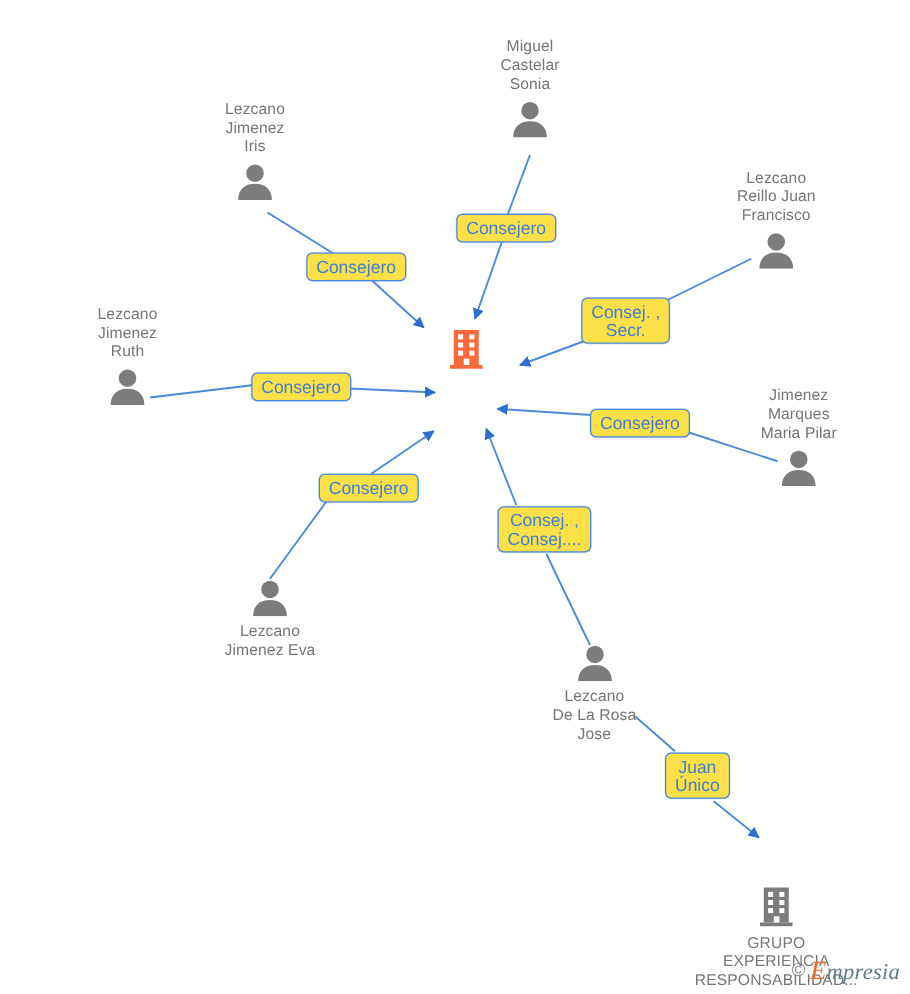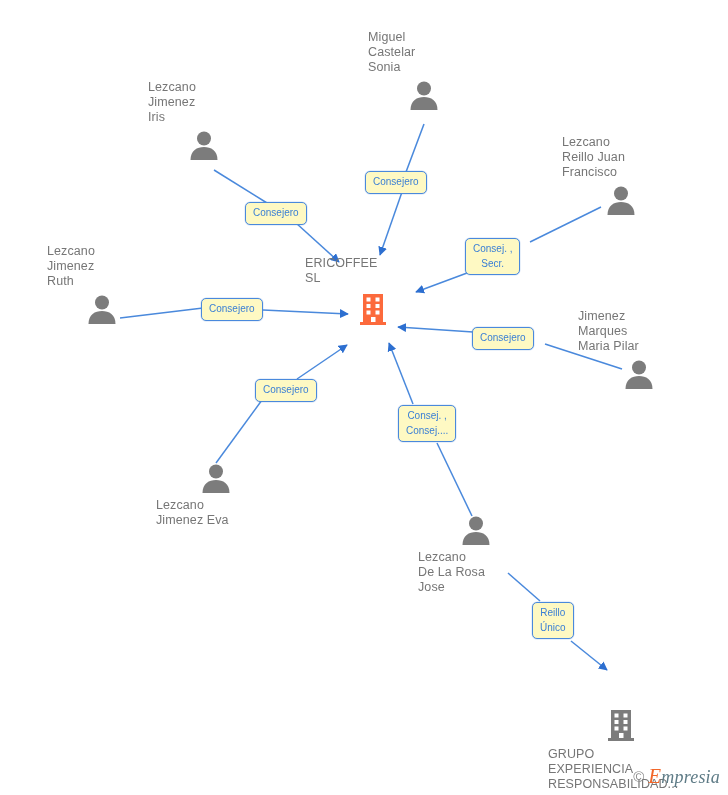--- a/index.html
+++ b/index.html
@@ -2,38 +2,38 @@
 <html><head>
 <meta charset="utf-8">
 <style>
   * { margin:0; padding:0; box-sizing:border-box; }
   html,body { width:728px; height:795px; background:#ffffff; overflow:hidden; }
   body { font-family:"Liberation Sans", sans-serif; position:relative; }
 
   #canvas { position:absolute; inset:0; width:728px; height:795px; }
   svg.edges { position:absolute; left:0; top:0; width:728px; height:795px; pointer-events:none; }
 
-  .node { position:absolute; text-align:left; }
+  .node { position:absolute; text-align:center; }
   .node-label {
     color:#767676;
     font-size:12.5px;
     line-height:15px;
     white-space:pre-line;
     letter-spacing:.1px;
   }
   .person-icon { display:block; margin:0 auto; }
   .company-icon { display:block; margin:0 auto; }
 
   .edge-label {
     position:absolute;
     border:1.4px solid #4a89dc;
-    background:#fef9c3;
+    background:#fde047;
     border-radius:5px;
     color:#3a7fd5;
-    font-size:10px;
+    font-size:14px;
     line-height:14.5px;
     text-align:center;
     padding:3px 7px;
     white-space:pre-line;
     box-shadow:0 0 0 .5px rgba(74,137,220,.25);
   }
 
   .watermark {
     position:absolute;
     right:8px; bottom:6px;
@@ -92,26 +92,24 @@
 
   <div class="edge-label" style="left:201px; top:298px;">Consejero</div>
 
   <div class="edge-label" style="left:472px; top:327px;">Consejero</div>
 
   <div class="edge-label" style="left:255px; top:379px;">Consejero</div>
 
   <div class="edge-label" style="left:398px; top:405px;">Consej. ,
 Consej....</div>
 
-  <div class="edge-label" style="left:532px; top:602px;">Reillo
+  <div class="edge-label" style="left:532px; top:602px;">Juan
 Único</div>
 
   <div class="node" style="left:305px; top:256px; width:135px;">
-    <div class="node-label">ERICOFFEE
-SL</div>
     <svg class="company-icon" width="30" height="33" viewBox="0 0 30 33" style="margin-top:7px;">
       <rect x="5" y="1" width="20" height="28" fill="#fc6a3c"></rect>
       <rect x="2" y="29" width="26" height="3" fill="#fc6a3c"></rect>
       <g fill="#ffffff">
         <rect x="8.5" y="4.5" width="4" height="4"></rect>
         <rect x="17.5" y="4.5" width="4" height="4"></rect>
         <rect x="8.5" y="11" width="4" height="4"></rect>
         <rect x="17.5" y="11" width="4" height="4"></rect>
         <rect x="8.5" y="17.5" width="4" height="4"></rect>
         <rect x="17.5" y="17.5" width="4" height="4"></rect>

